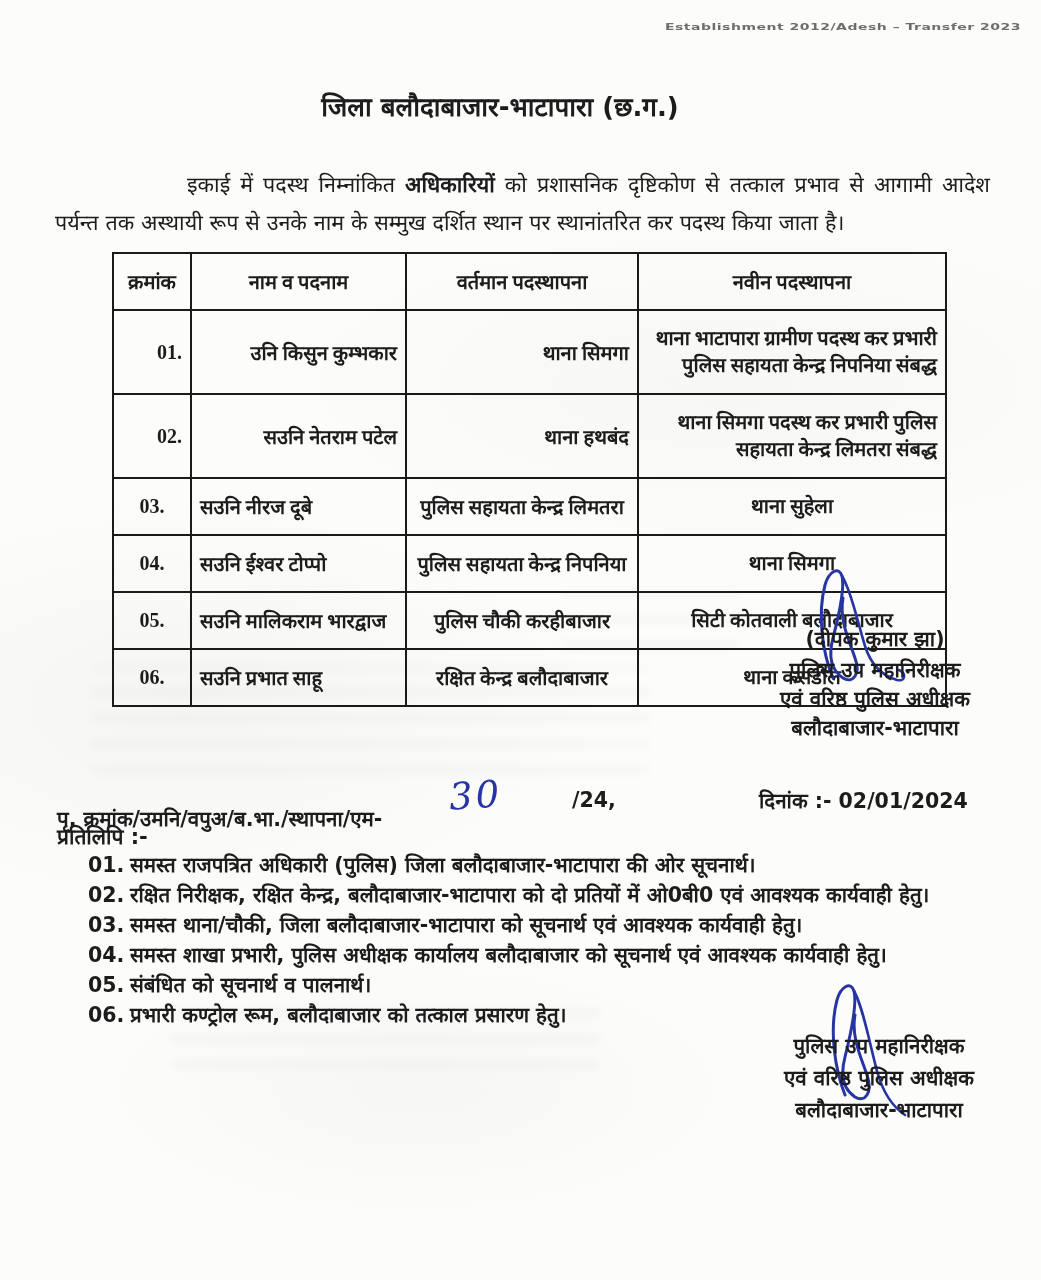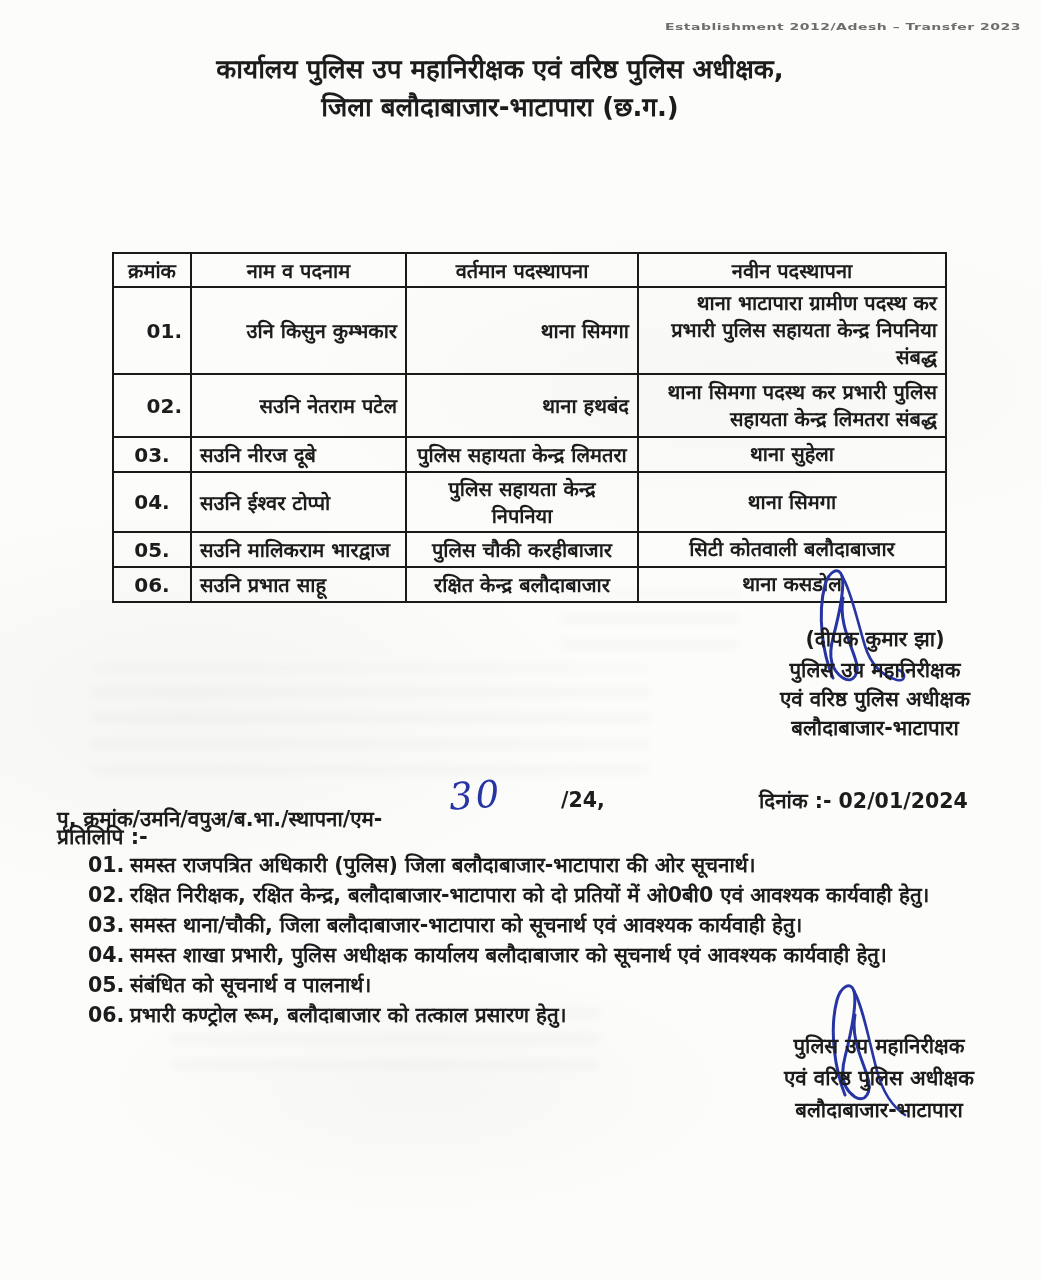--- a/index.html
+++ b/index.html
@@ -43,23 +43,24 @@
     position: absolute;
     top: 252px; left: 112px;
     width: 833px;
     border-collapse: collapse;
     table-layout: fixed;
     font-size: 20px;
     font-weight: 600;
   }
   table.transfer th, table.transfer td {
     border: 2.2px solid #1a1a1a;
-    padding: 2px 8px;
+    padding: 14px 8px;
     vertical-align: middle;
     overflow: hidden;
+    font-family: Liberation Serif, serif;
   }
   table.transfer th { font-size: 20px; font-weight: 700; text-align: center; }
   .col-sno   { width: 78px; }
   .col-name  { width: 215px; }
   .col-cur   { width: 232px; }
   .col-new   { width: 308px; }
   tr.row-tall  td { height: 63px; text-align: right; }
   tr.row-short td { height: 35px; }
   thead tr th { height: 34px; }
   td.c-sno  { text-align: center; }
@@ -74,21 +75,21 @@
   .ref-line { top: 788px; left: 57px; width: 940px; font-size: 20.5px; font-weight: 600; }
   .ref-prefix { display: inline-block; margin-top: 16px; }
   .handwritten {
     position: absolute; left: 392px; top: -14px;
     font-size: 37px; color: #2735a4;
     font-family: "DejaVu Serif", serif;
     font-style: italic; font-weight: 500;
     transform: rotate(-4deg);
     letter-spacing: 3px;
   }
-  .ref-suffix { position: absolute; left: 504px; top: 0; }
+  .ref-suffix { position: absolute; left: 515px; top: 0; }
   .date-part { position: absolute; left: 702px; top: -2px; }
 
   .copy-heading { top: 822px; left: 57px; font-size: 21px; font-weight: 800; }
   .copies { top: 850px; left: 88px; width: 900px; }
   .copy-item { display: flex; font-size: 20.5px; font-weight: 600; line-height: 30px; margin-bottom: 0px; }
   .copy-no { width: 42px; flex: none; font-weight: 700; }
   .copy-text { flex: 1; }
 
   .sig-block-bottom { top: 1030px; left: 748px; width: 262px; text-align: center; font-size: 20.5px; font-weight: 700; line-height: 32px; }
 
@@ -105,23 +106,23 @@
 <body>
 
 <div class="page">
 
   <div class="ghost" style="left:90px; top:665px; width:560px; height:110px;"></div>
   <div class="ghost" style="left:170px; top:1000px; width:430px; height:70px;"></div>
   <div class="ghost" style="left:560px; top:590px; width:180px; height:60px;"></div>
 
   <div class="abs watermark">Establishment 2012/Adesh – Transfer 2023</div>
 
-  <div class="abs title-1">कार्यालय पुलिस उप महानिरीक्षक एवं वरिष्ठ पुलिस अधीक्षक,</div>
   <div class="abs title-2">जिला बलौदाबाजार-भाटापारा (छ.ग.)</div>
 
+  <div class="abs intro"><span>इकाई में पदस्थ निम्नांकित </span><b>अधिकारियों</b><span> को प्रशासनिक दृष्टिकोण से तत्काल प्रभाव से आगामी आदेश पर्यन्त तक अस्थायी रूप से उनके नाम के सम्मुख दर्शित स्थान पर स्थानांतरित कर पदस्थ किया जाता है।</span></div>
 
   <table class="transfer">
     <colgroup>
       <col class="col-sno">
         <col class="col-name">
         <col class="col-cur">
         <col class="col-new">
     </colgroup>
     <thead>
       <tr>

